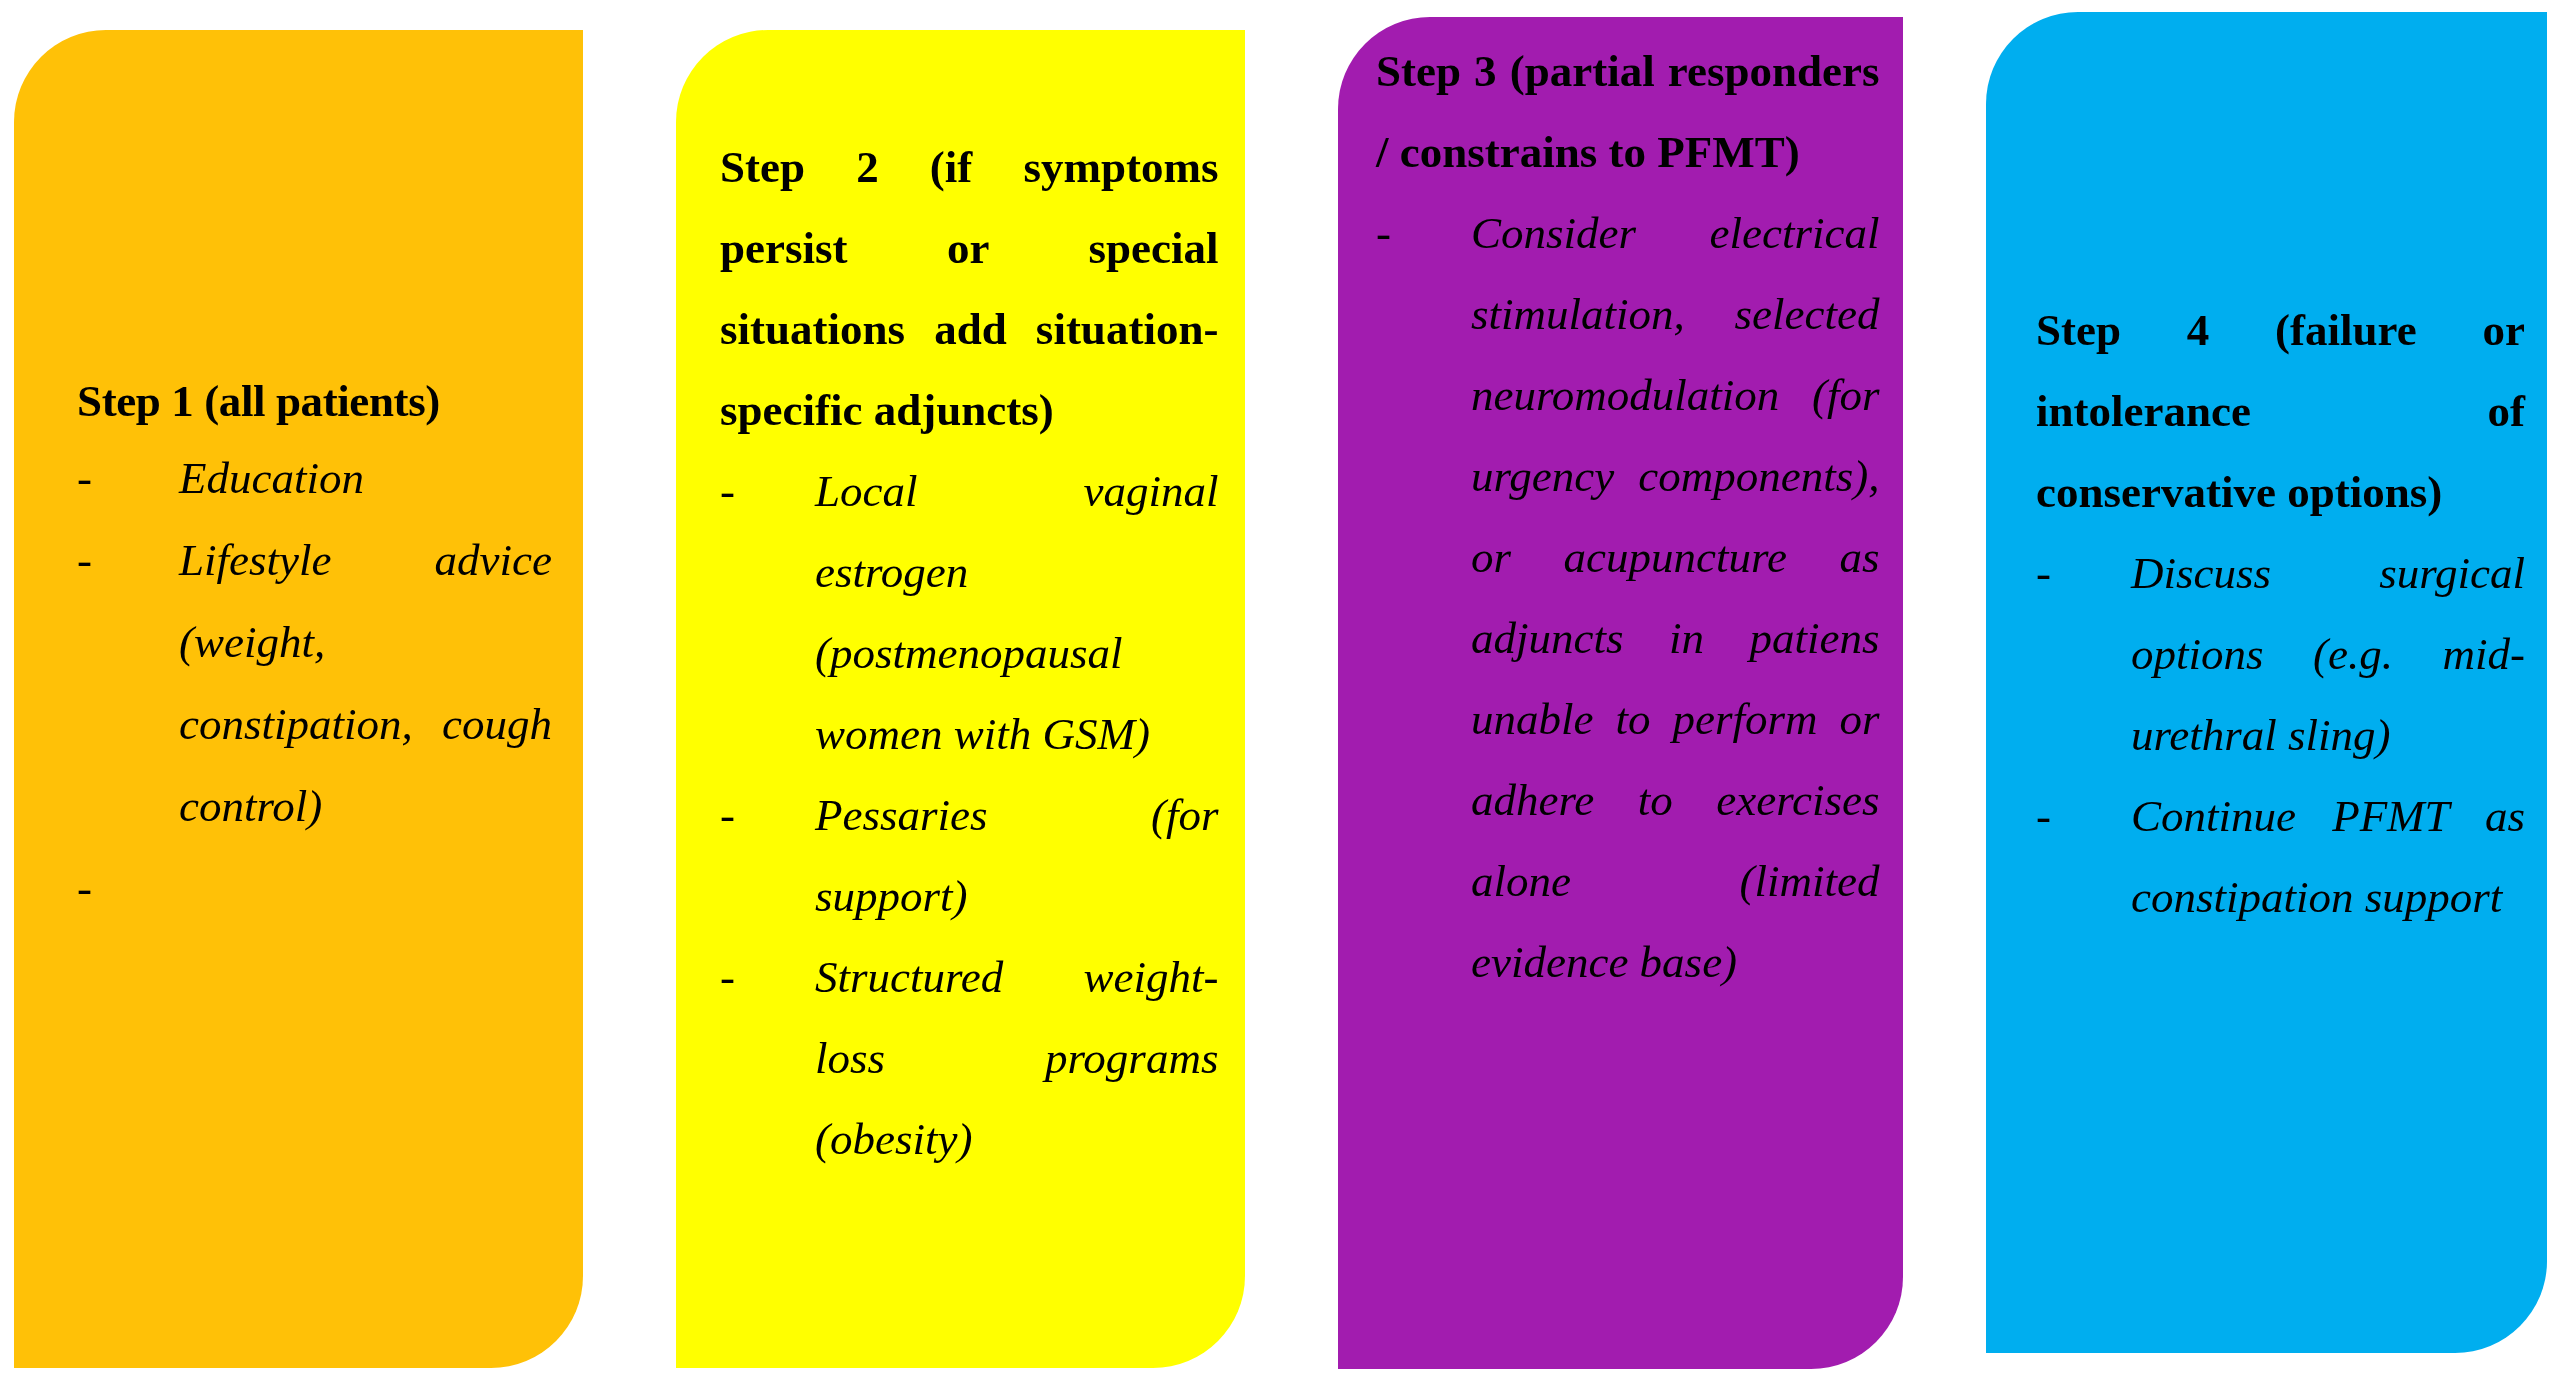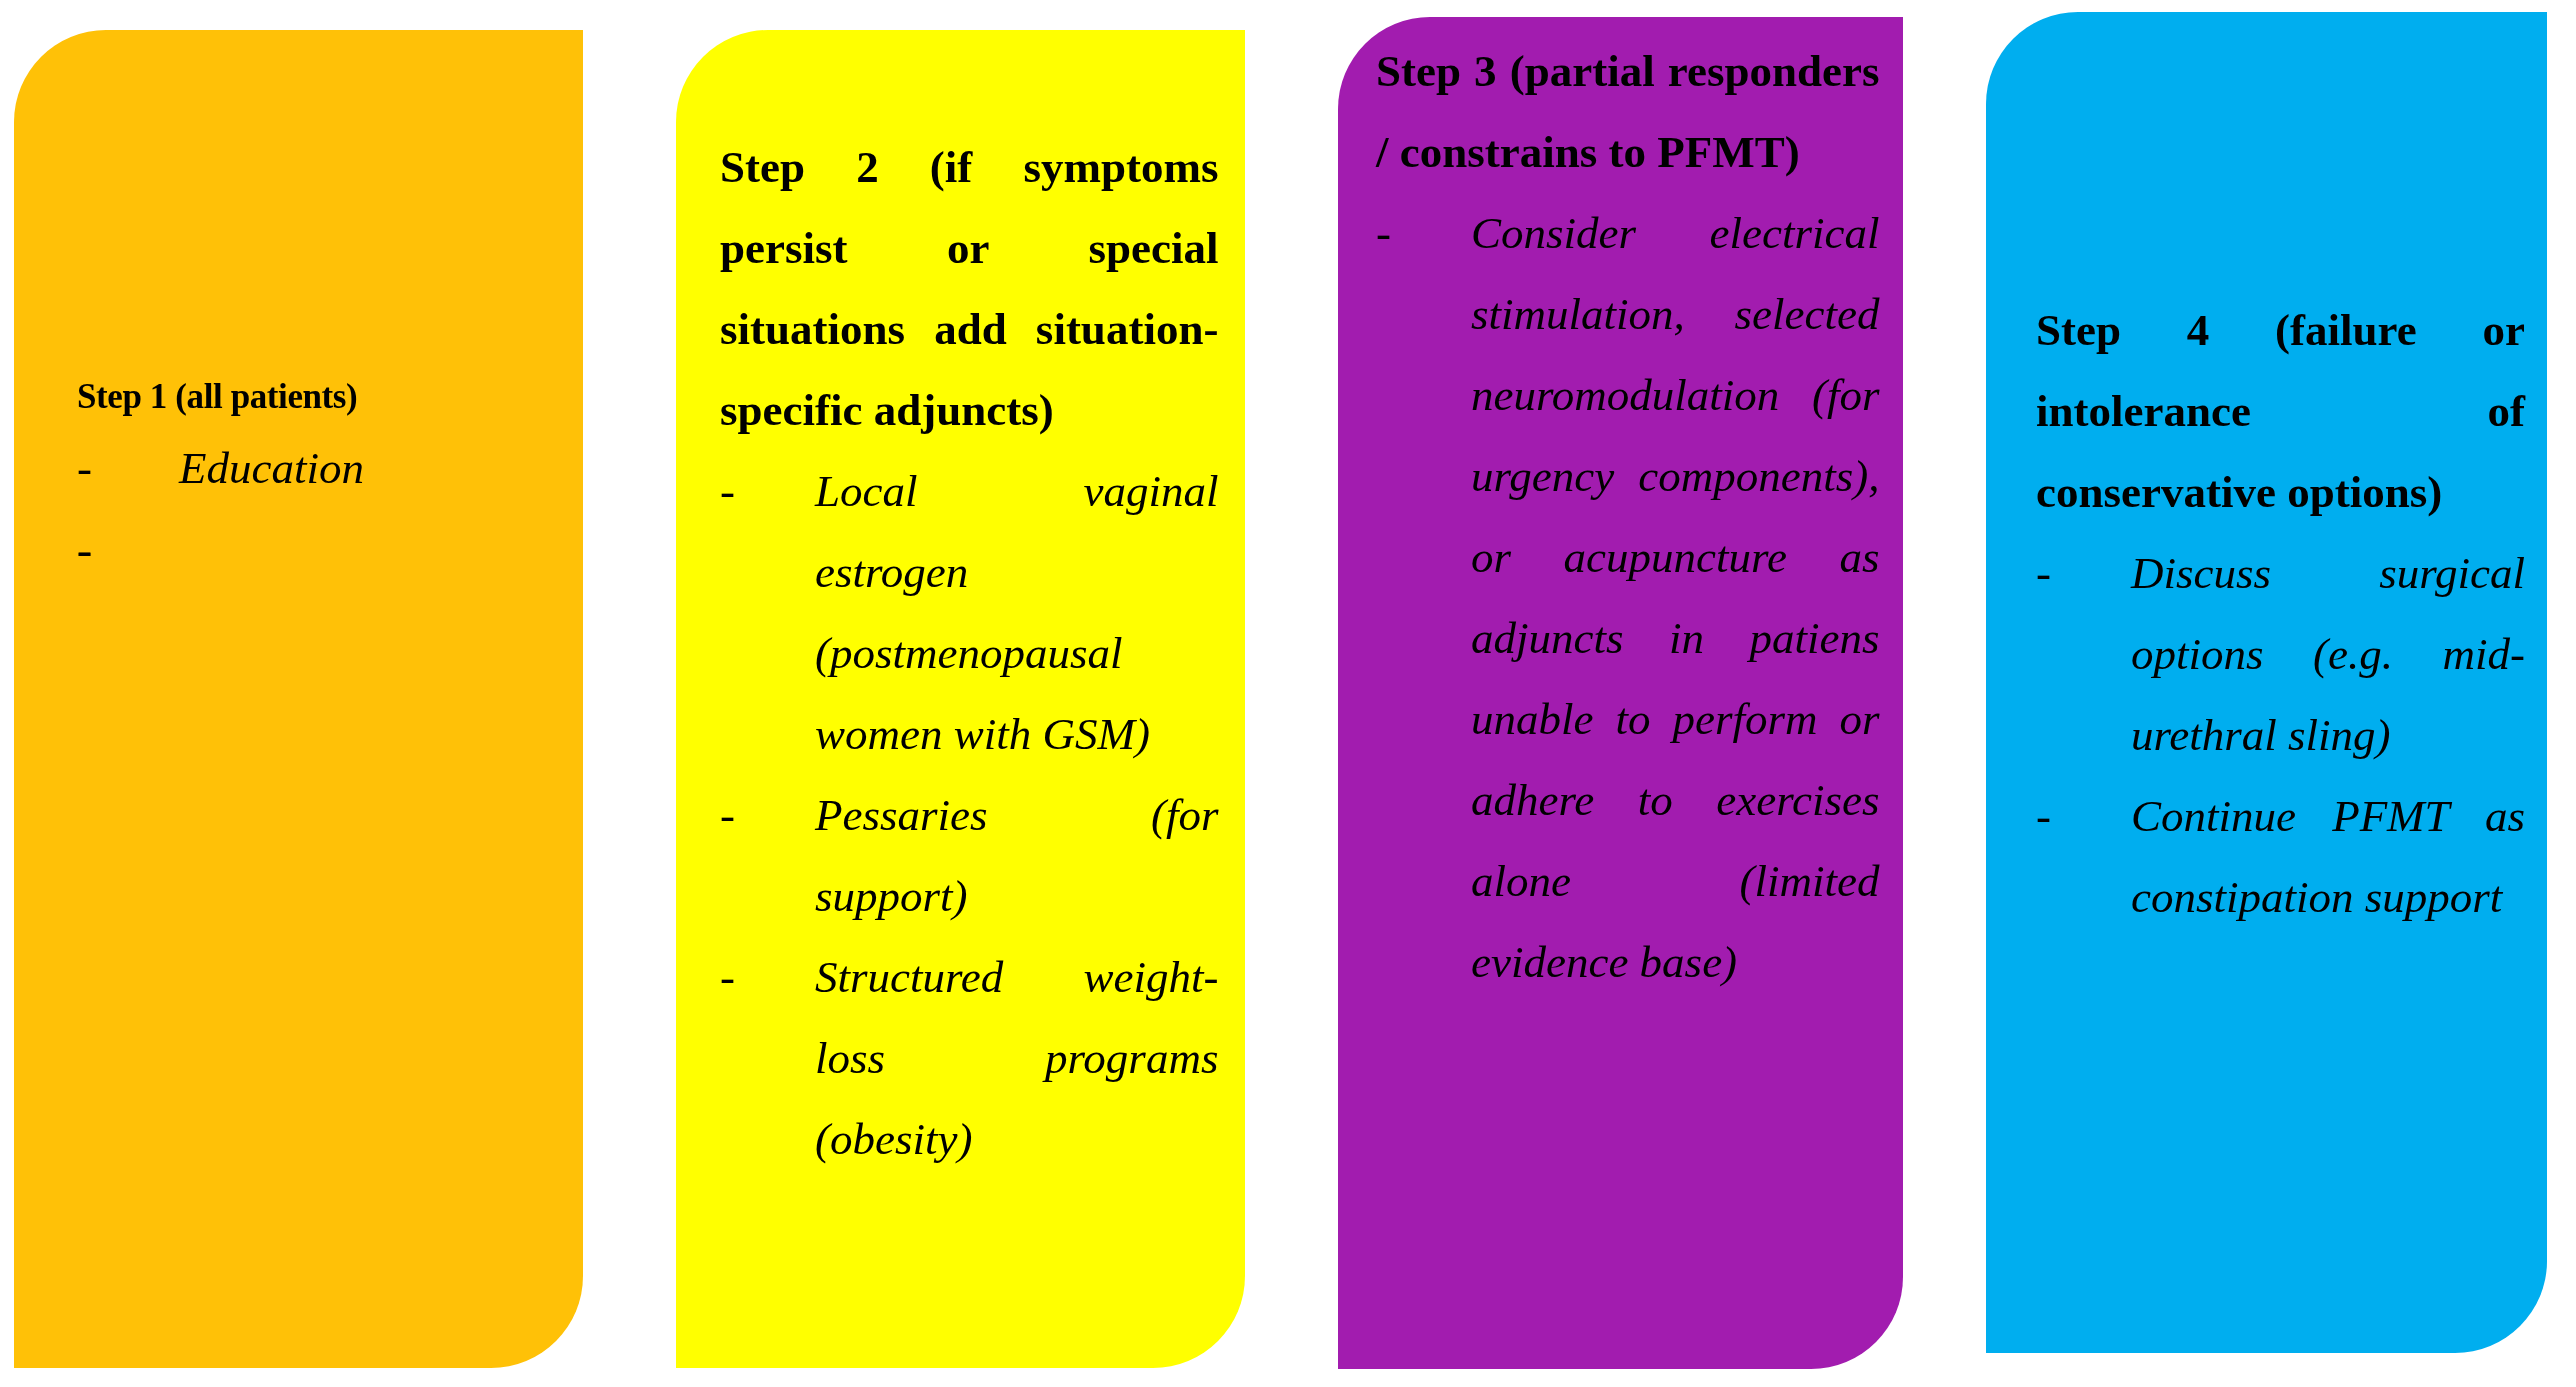--- a/index.html
+++ b/index.html
@@ -76,21 +76,21 @@
 
   
   #card-1 {
     left: 14px;
     top: 30px;
     width: 569px;
     height: 1338px;
     background: #FFC107;
   }
   #card-1 .card-inner { top: 349px; padding-left: 63px; padding-right: 31px; }
-  #card-1 .card-title { font-size: 35px; line-height: 1.0; letter-spacing: -0.4px; }
+  #card-1 .card-title { font-size: 45px; line-height: 1.0; letter-spacing: -0.4px; }
   #card-1 .bullets { margin-top: 12.5px; }
   #card-1 .bullet { font-size: 45px; line-height: 82px; padding-left: 102px; margin-bottom: 0; }
   #card-1 .bullet-marker { font-size: 45px; line-height: 82px; }
 
   
   #card-2 {
     left: 676px;
     top: 30px;
     width: 569px;
     height: 1338px;
@@ -138,20 +138,21 @@
   <div class="card" id="card-1">
     <div class="card-inner">
       <div class="card-title">Step 1 (all patients)</div>
       <div class="bullets">
         <div class="bullet">
           <span class="bullet-marker">-</span>
           <span class="bullet-text">Education</span>
         </div>
         <div class="bullet">
           <span class="bullet-marker">-</span>
+          <span class="bullet-text">Lifestyle advice (weight, constipation, cough control)</span>
         </div>
         <div class="bullet">
           <span class="bullet-marker">-</span>
         </div>
       </div>
     </div>
   </div>
 
   <div class="card" id="card-2">
     <div class="card-inner">

